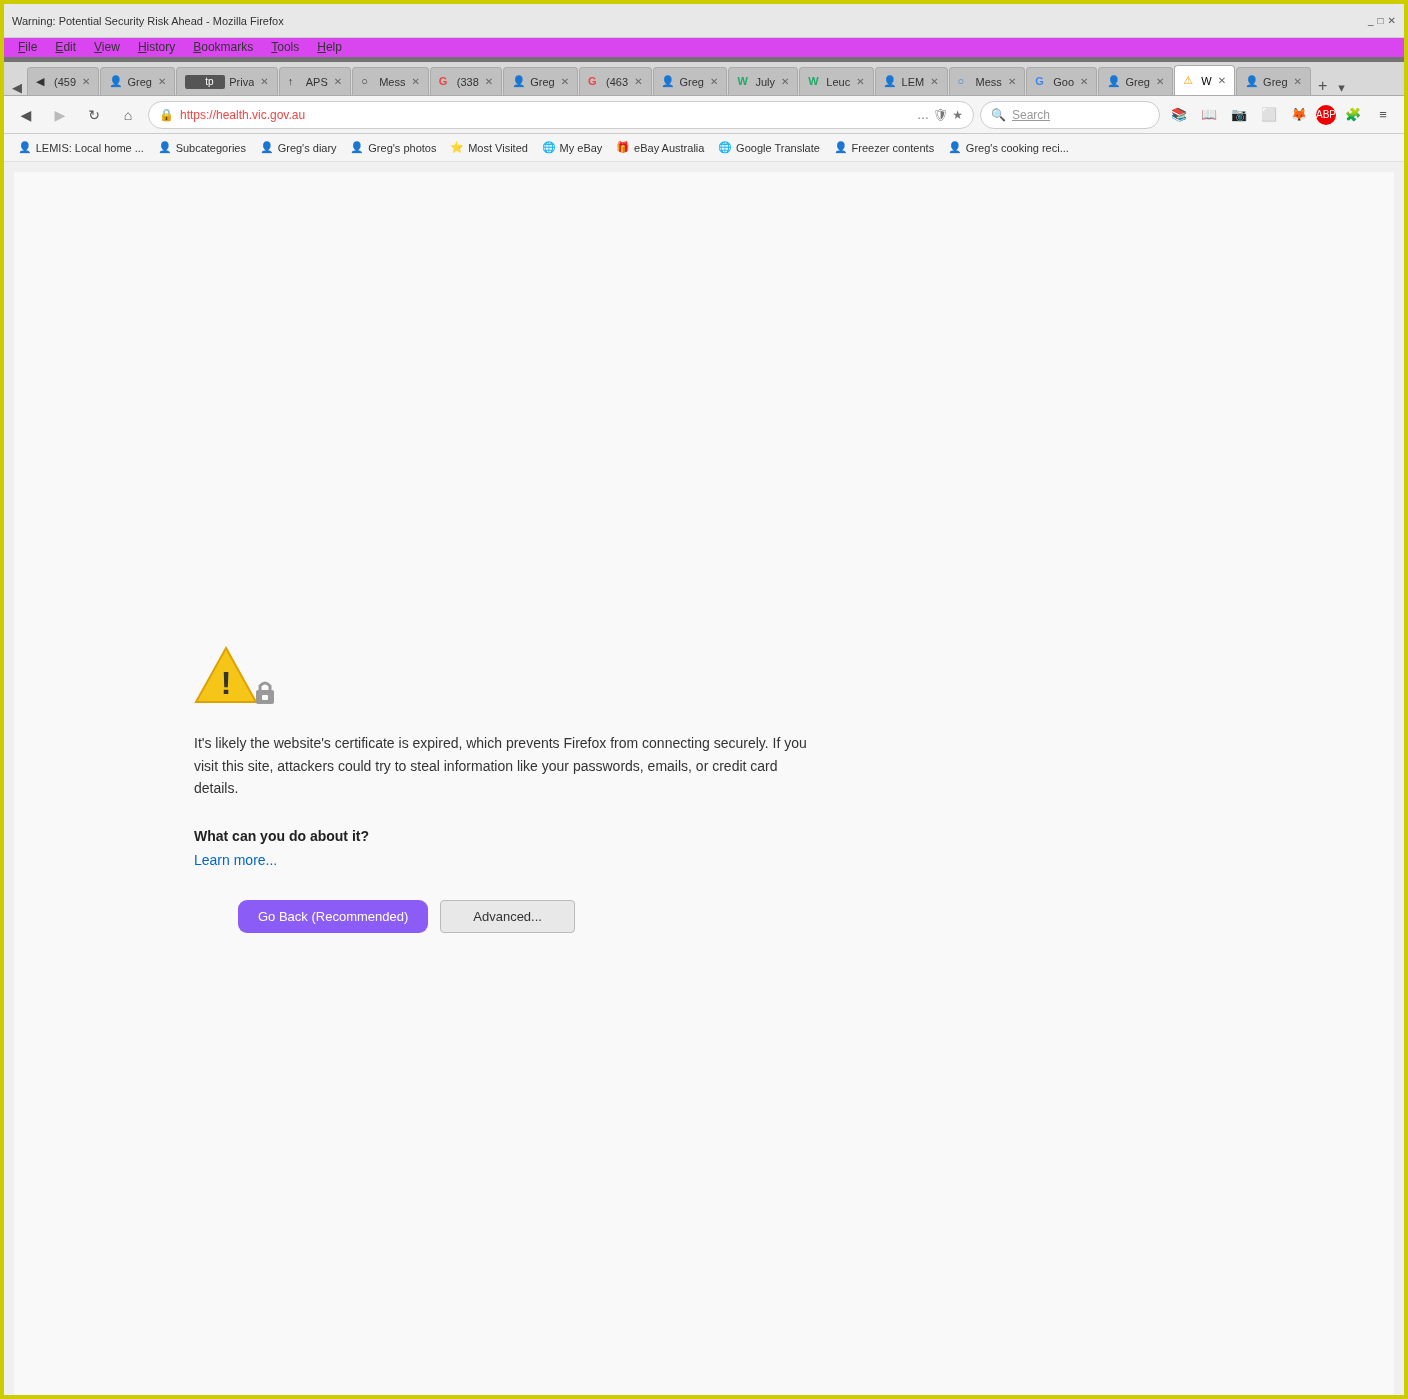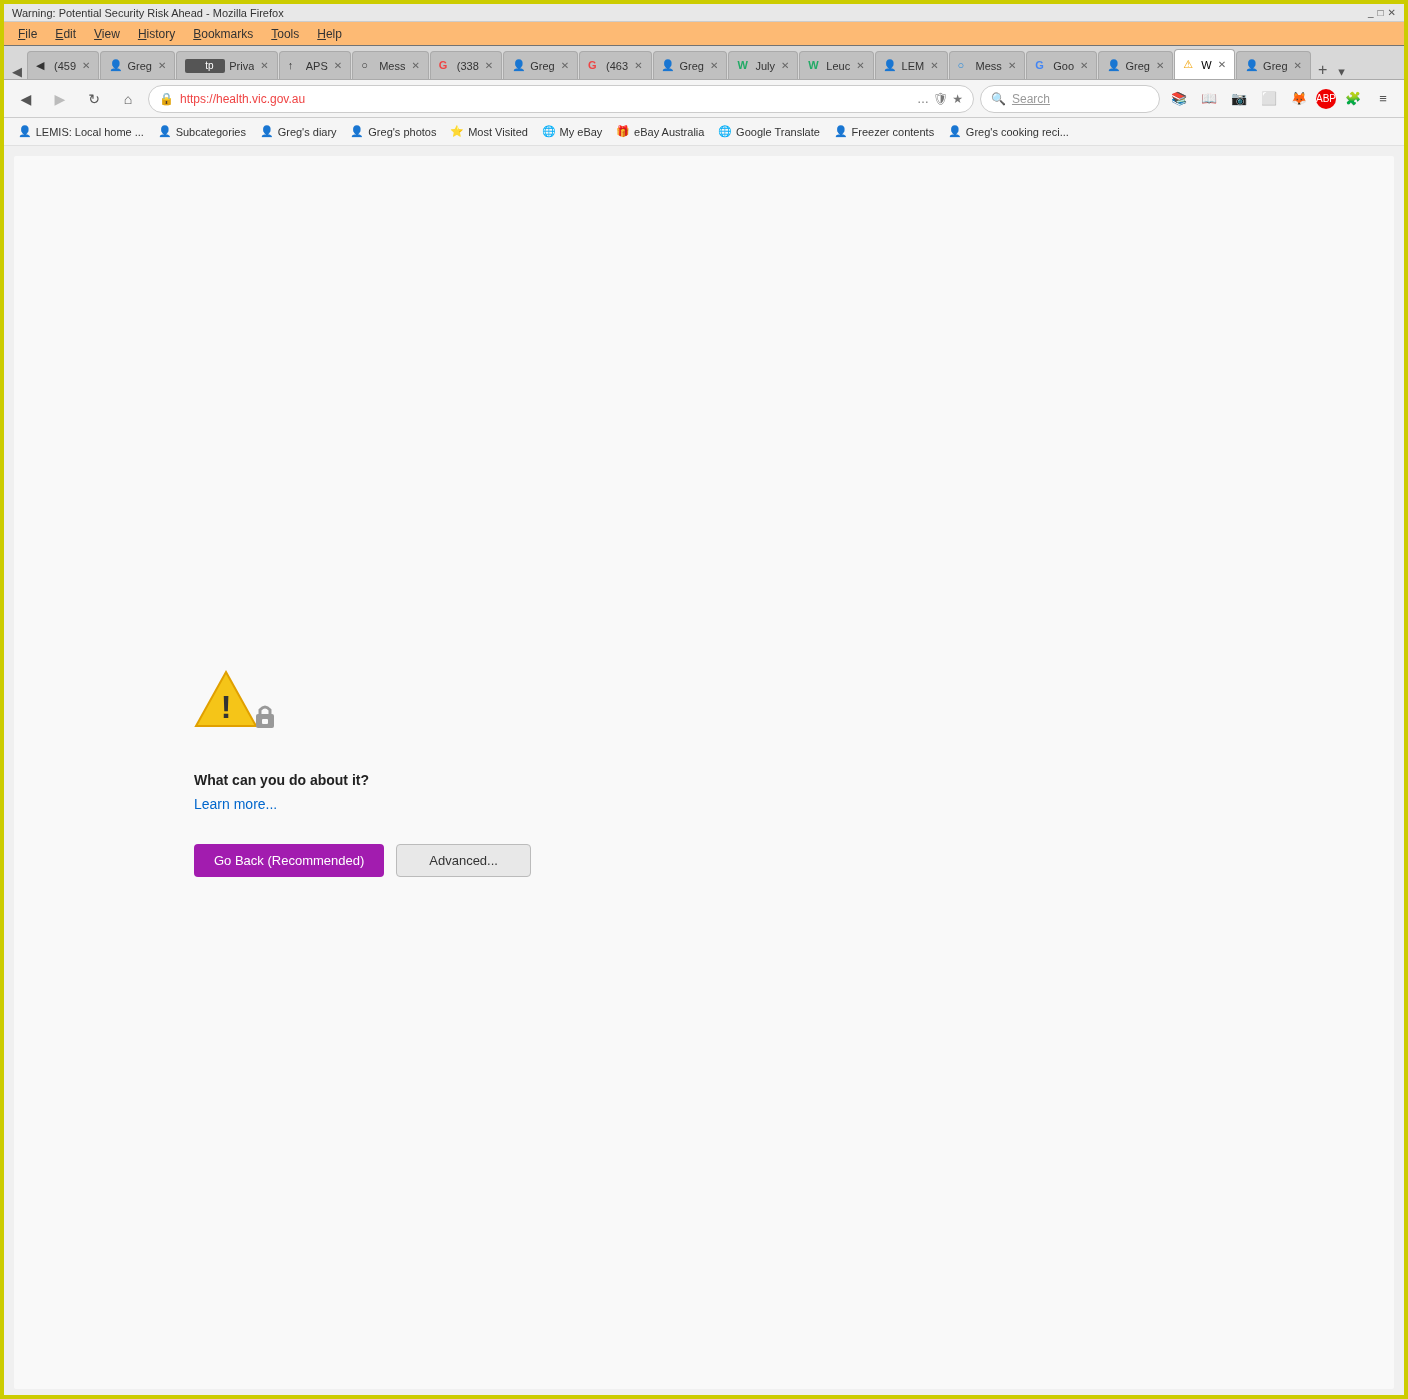--- a/index.html
+++ b/index.html
@@ -8,48 +8,47 @@
       height: 1399px;
       background: #ffff00;
       font-family: Arial, sans-serif;
       overflow: hidden;
       border: 4px solid #cccc00;
     }
 
     
     .title-bar {
       background: #e8e8e8;
-      height: 18px;
+      height: 34px;
       display: flex;
       align-items: center;
       justify-content: space-between;
       padding: 0 8px;
       font-size: 11px;
       color: #333;
       border-bottom: 1px solid #ccc;
     }
     .title-bar-controls {
       display: flex;
       gap: 4px;
     }
     .title-bar-btn {
       font-size: 10px;
       color: #555;
       cursor: pointer;
     }
 
     
     .menu-bar {
-      background: #fdba74;
+      background: #d946ef;
       height: 24px;
       display: flex;
-      align-items: center;
       padding: 0 6px;
       gap: 2px;
-      border-bottom: 1px solid #737373;
+      border-bottom: 5px solid #737373;
     }
     .menu-item {
       padding: 2px 8px;
       font-size: 12px;
       color: #333;
       cursor: pointer;
       border-radius: 3px;
     }
 
     
@@ -248,27 +247,28 @@
       text-decoration: none;
       display: inline-block;
       margin-bottom: 24px;
     }
     .button-row {
       display: flex;
       gap: 12px;
       margin-top: 8px;
     }
     .btn-go-back {
-      background: #a21caf;
+      background: #8b5cf6;
       color: #fff;
       border: none;
       padding: 8px 20px;
-      border-radius: 4px;
+      border-radius: 9px;
       font-size: 13px;
       cursor: pointer;
+      margin-left: 44px;
     }
     .btn-advanced {
       background: #e8e8e8;
       color: #333;
       border: 1px solid #bbb;
       padding: 8px 32px;
       border-radius: 4px;
       font-size: 13px;
       cursor: pointer;
     }
@@ -478,20 +478,21 @@
 
       <svg width="26" height="28" viewBox="0 0 26 28" style="margin-left:-6px; margin-bottom:2px;">
         <rect x="4" y="12" width="18" height="14" rx="2" fill="#999"></rect>
         <path d="M8 12 V8 Q13 2 18 8 V12" fill="none" stroke="#999" stroke-width="3"></path>
         <rect x="10" y="17" width="6" height="5" rx="1" fill="#f9f9f9"></rect>
       </svg>
     </div>
 
 
 
+    <p class="warning-body">It's likely the website's certificate is expired, which prevents Firefox from connecting securely. If you visit this site, attackers could try to steal information like your passwords, emails, or credit card details.</p>
 
     <p class="warning-section-title">What can you do about it?</p>
 
 
     <a class="learn-more-link" href="#">Learn more...</a>
 
     <div class="button-row">
       <button class="btn-go-back">Go Back (Recommended)</button>
       <button class="btn-advanced">Advanced...</button>
     </div>

